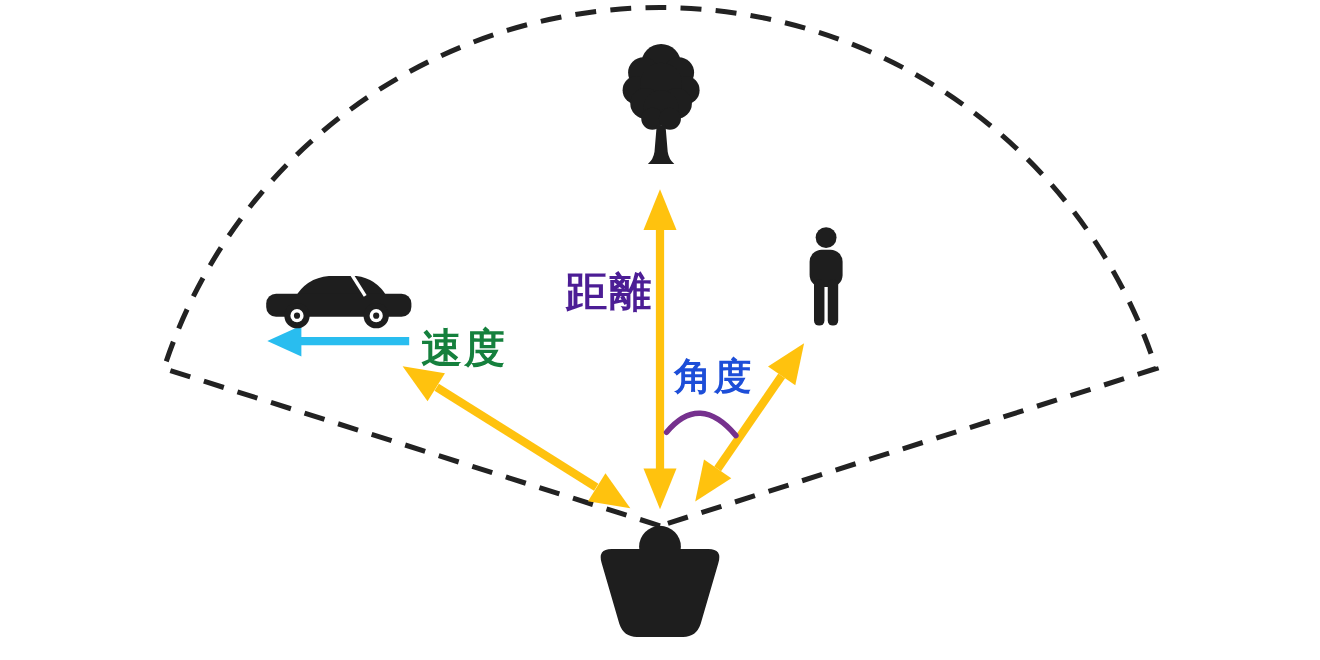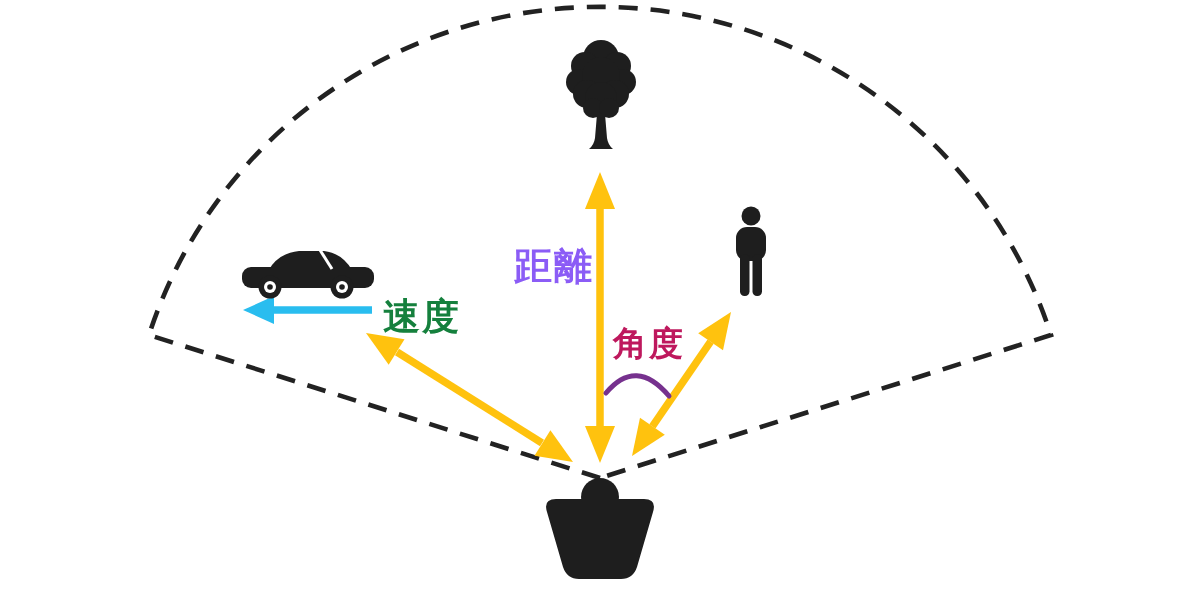--- a/index.html
+++ b/index.html
@@ -90,18 +90,18 @@
       <rect x="12" y="48" width="9.5" height="42" rx="4.5"></rect>
       <rect x="24.5" y="48" width="9.5" height="42" rx="4.5"></rect>
     </g>
 
     <g transform="translate(542,477)" fill="#1E1E1E">
       <circle cx="58" cy="20" r="19"></circle>
       <path d="M 14 22 L 102 22 Q 115 22 111 35 L 95 90 Q 91 102 79 102 L 37 102 Q 25 102 21 90 L 5 35 Q 1 22 14 22 Z"></path>
     </g>
   </svg>
 
-  <div class="label label-distance" style="color: #8b5cf6;">距離</div>
+  <div class="label label-distance" style="color: #4c1d95;">距離</div>
 
   <div class="label label-speed" style="color: #15803d;">速度</div>
 
-  <div class="label label-angle" style="color: #be185d;">角度</div>
+  <div class="label label-angle" style="color: #1d4ed8;">角度</div>
 </div>
 
 </body></html>

